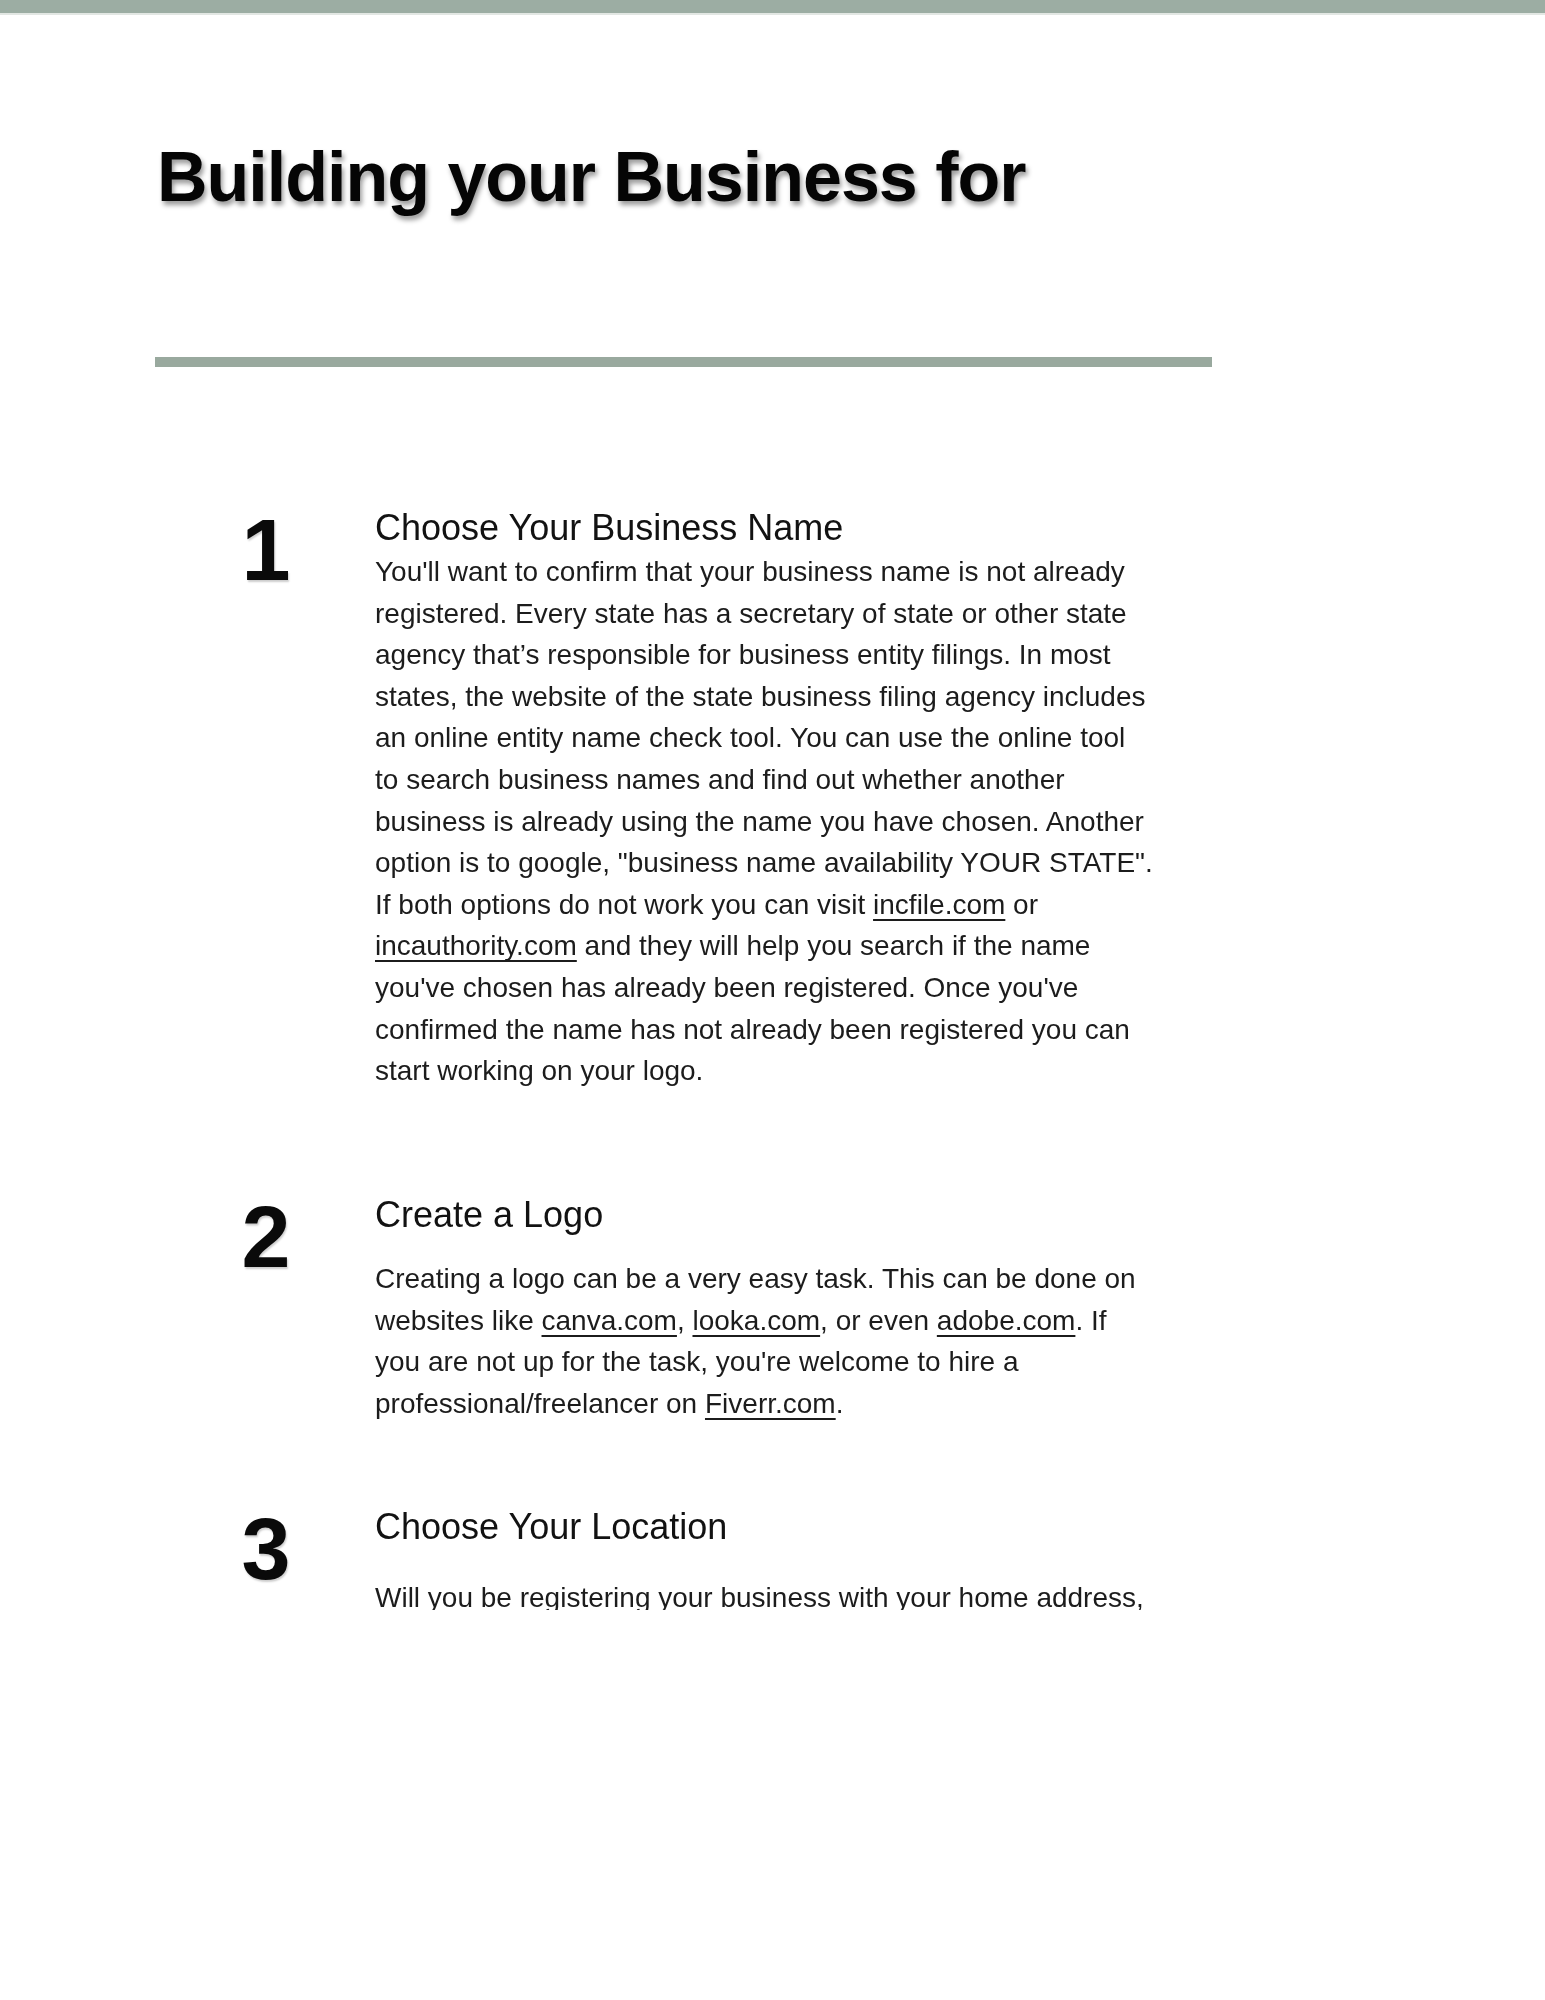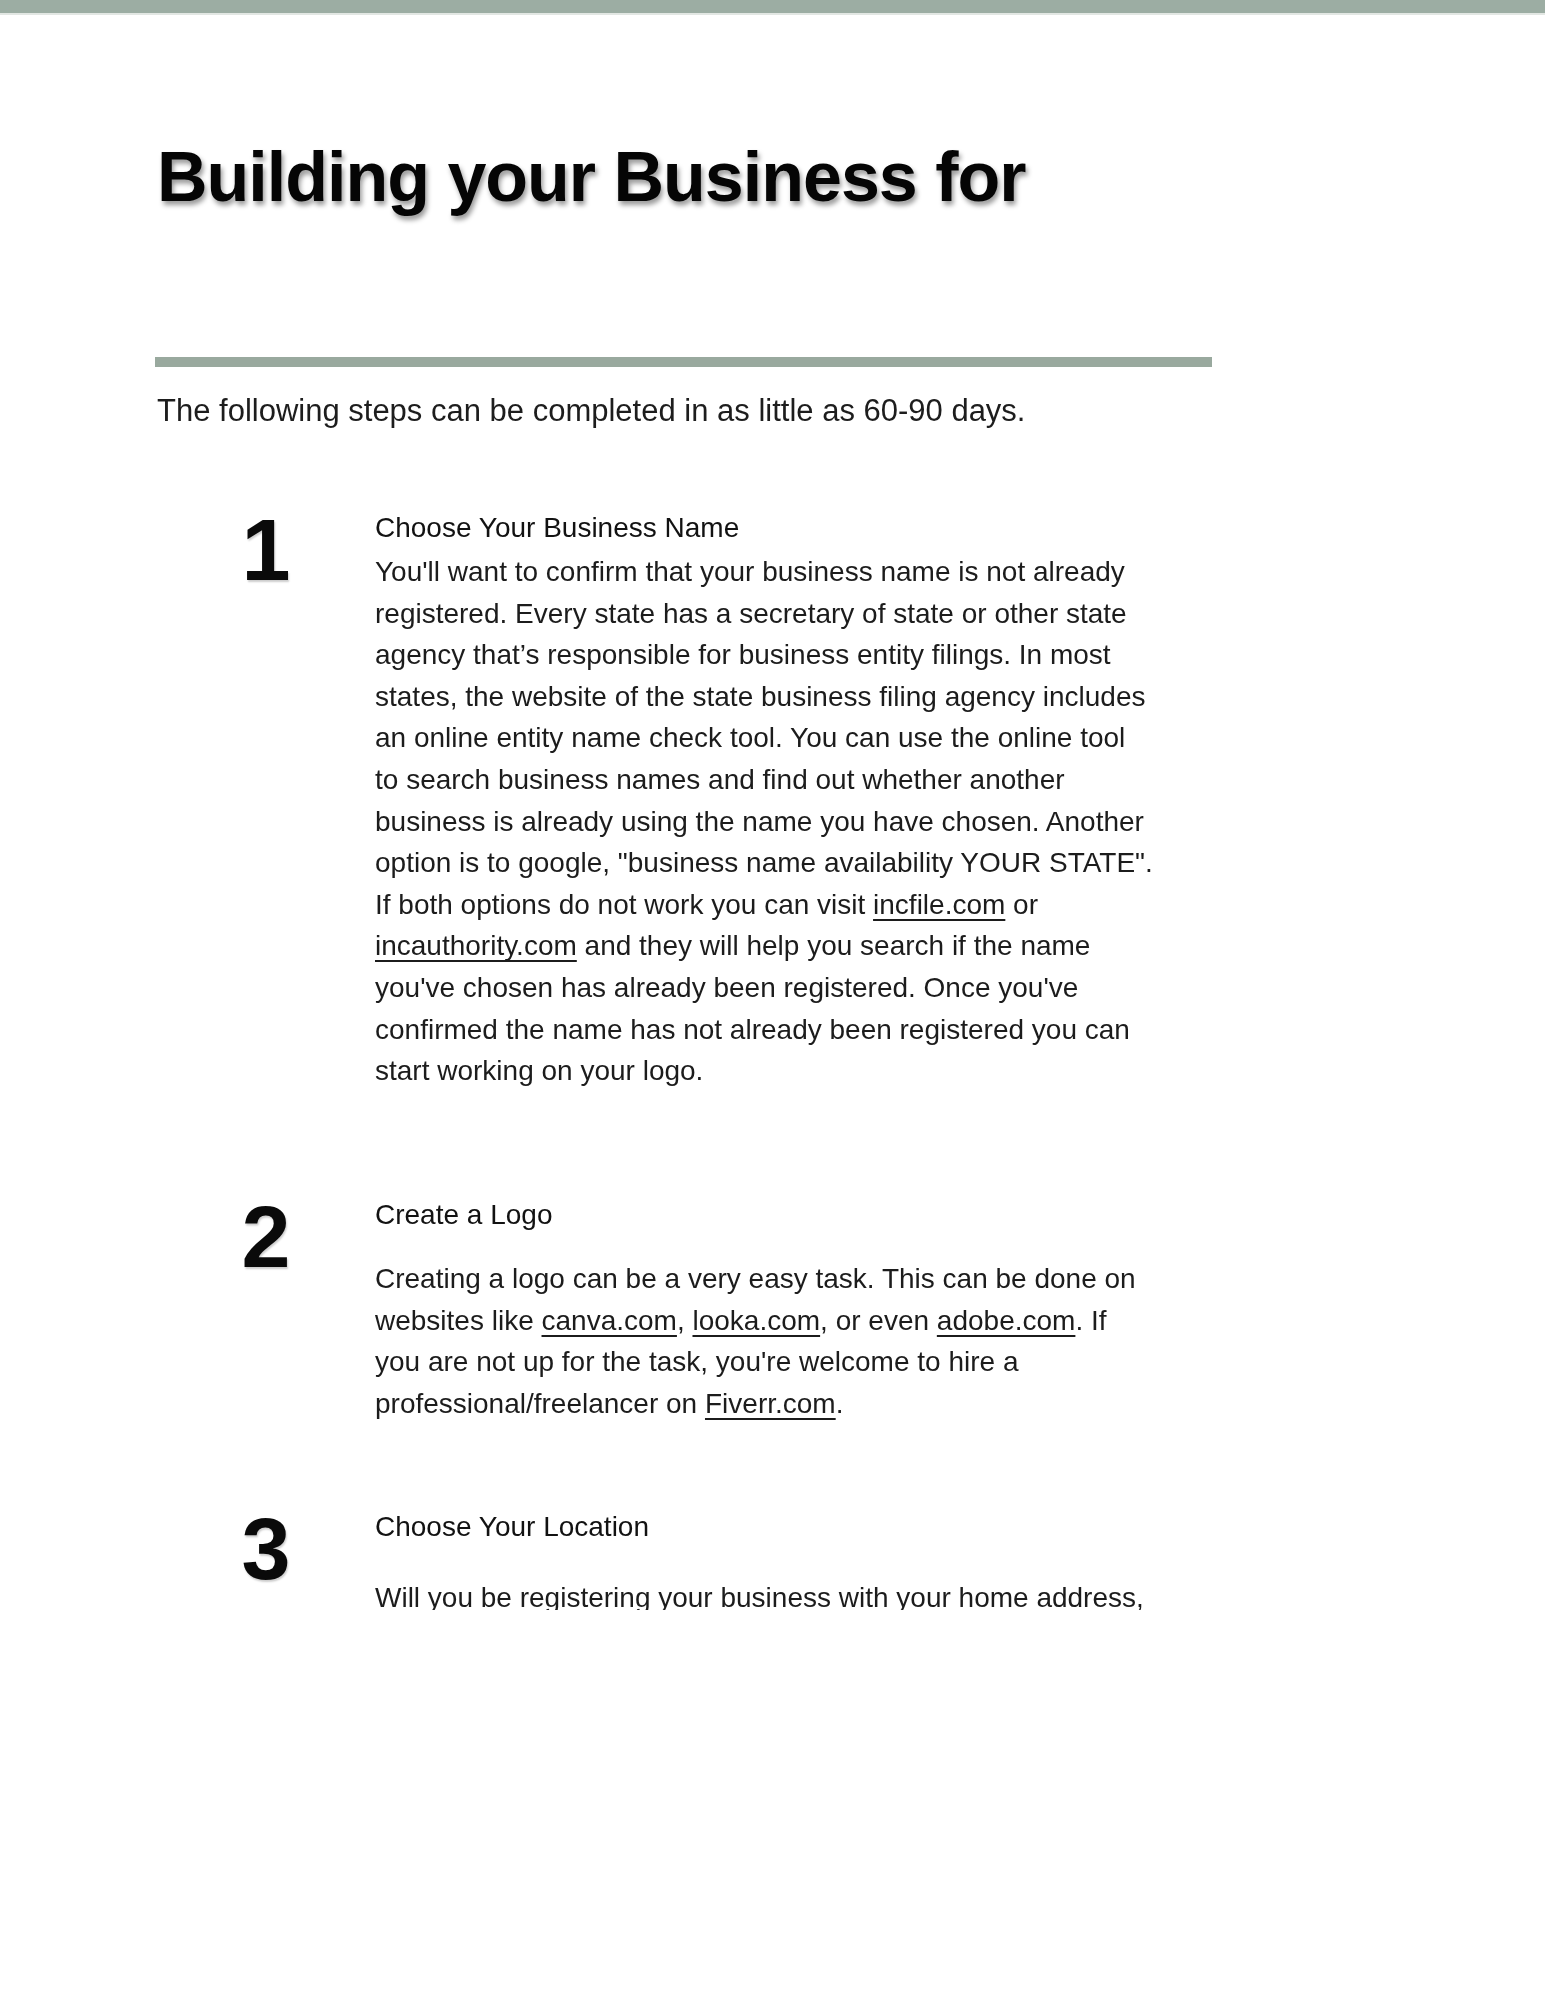--- a/index.html
+++ b/index.html
@@ -74,21 +74,21 @@
     font-weight:bold;
     color:#0a0a0a;
     text-shadow:1px 2px 2px rgba(0,0,0,0.20);
   }
   .step-content{
     margin-left:79px;
     width:778px;
   }
   .step-heading{
     margin:0;
-    font-size:28px;
+    font-size:36px;
     line-height:44px;
     font-weight:500;
     color:#121212;
   }
   .step-body{
     margin:0;
     font-size:28px;
     line-height:41.6px;
     color:#1c1c1c;
   }
@@ -119,21 +119,20 @@
 <div class="page">
 
   <div class="top-bar"></div>
 
   <h1 class="doc-title">
     <span class="title-line">Building your Business for</span>
   </h1>
 
   <div class="title-rule"></div>
 
-  <p class="subtitle">The following steps can be completed in as little as 60-90 days.</p>
 
   <section class="step step-1">
     <div class="step-num">1</div>
     <div class="step-content">
       <h2 class="step-heading">Choose Your Business Name</h2>
       <p class="step-body"><span>You'll want to confirm that your business name is not already registered. Every state has a secretary of state or other state agency that’s responsible for business entity filings. In most states, the website of the state business filing agency includes an online entity name check tool. You can use the online tool to search business names and find out whether another business is already using the name you have chosen. Another option is to google, "business name availability YOUR STATE". If both options do not work you can visit </span><a class="inline-link" href="#">incfile.com</a><span> or </span><a class="inline-link" href="#">incauthority.com</a><span> and they will help you search if the name you've chosen has already been registered. Once you've confirmed the name has not already been registered you can start working on your logo.</span></p>
     </div>
   </section>
 
   <section class="step step-2">

